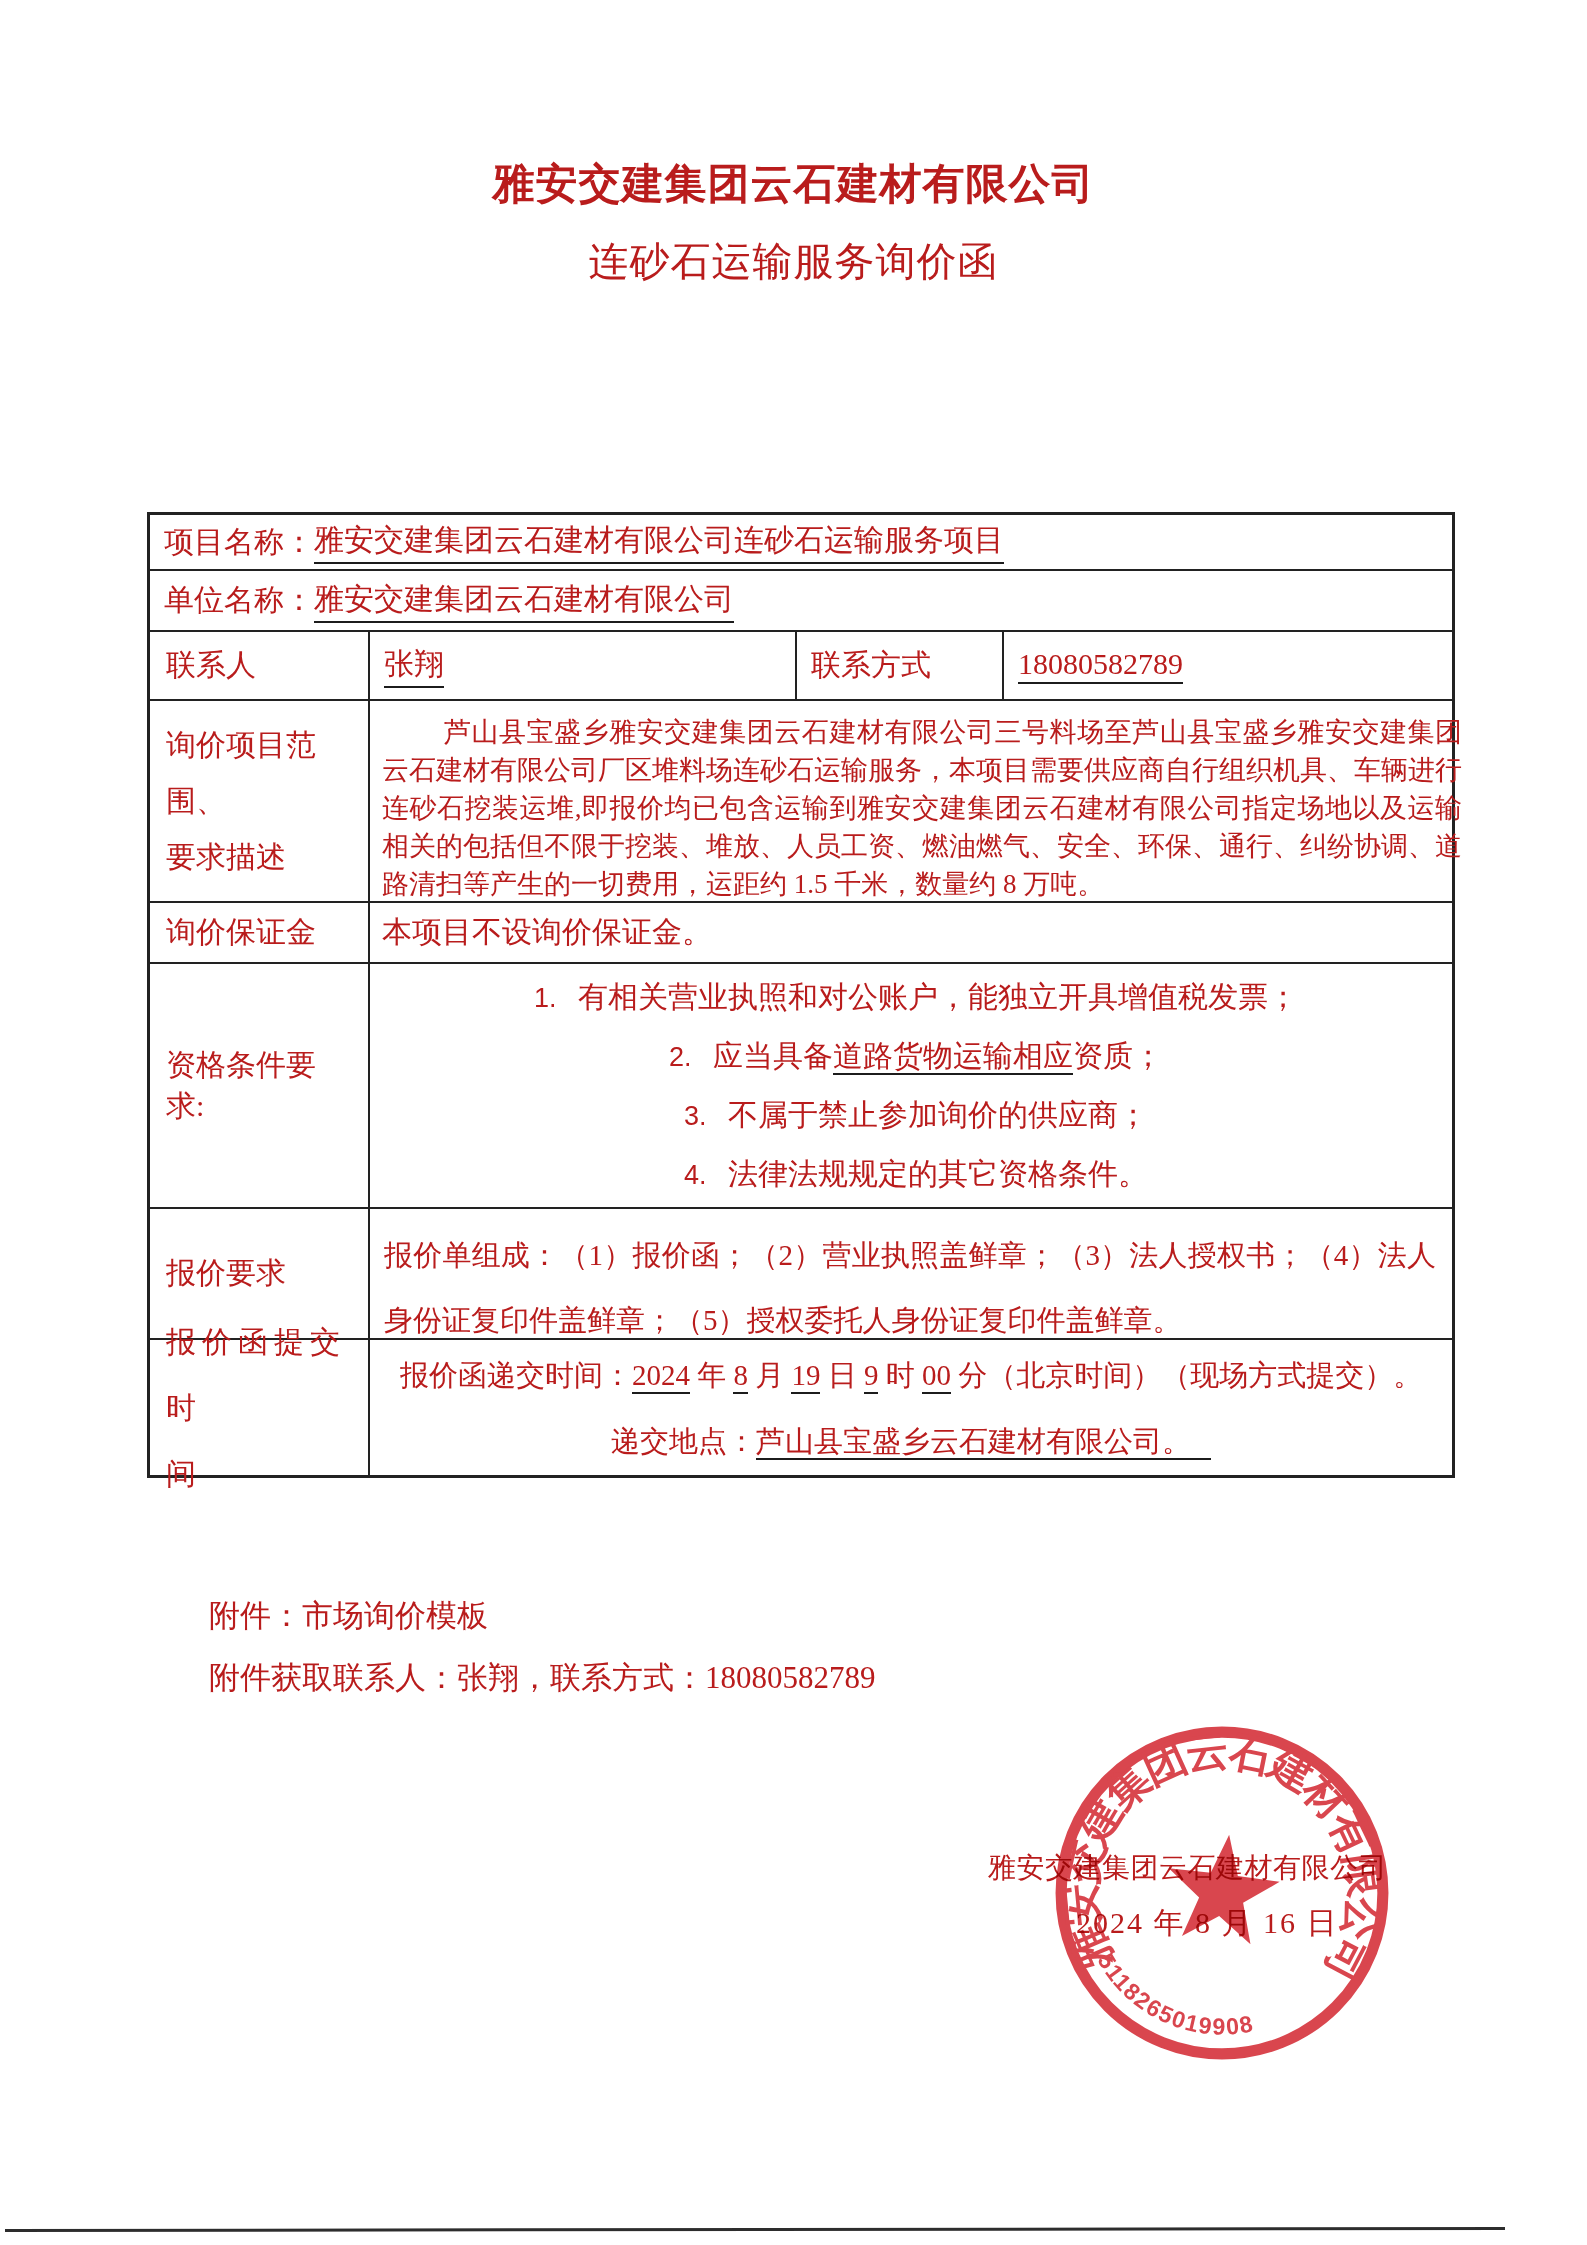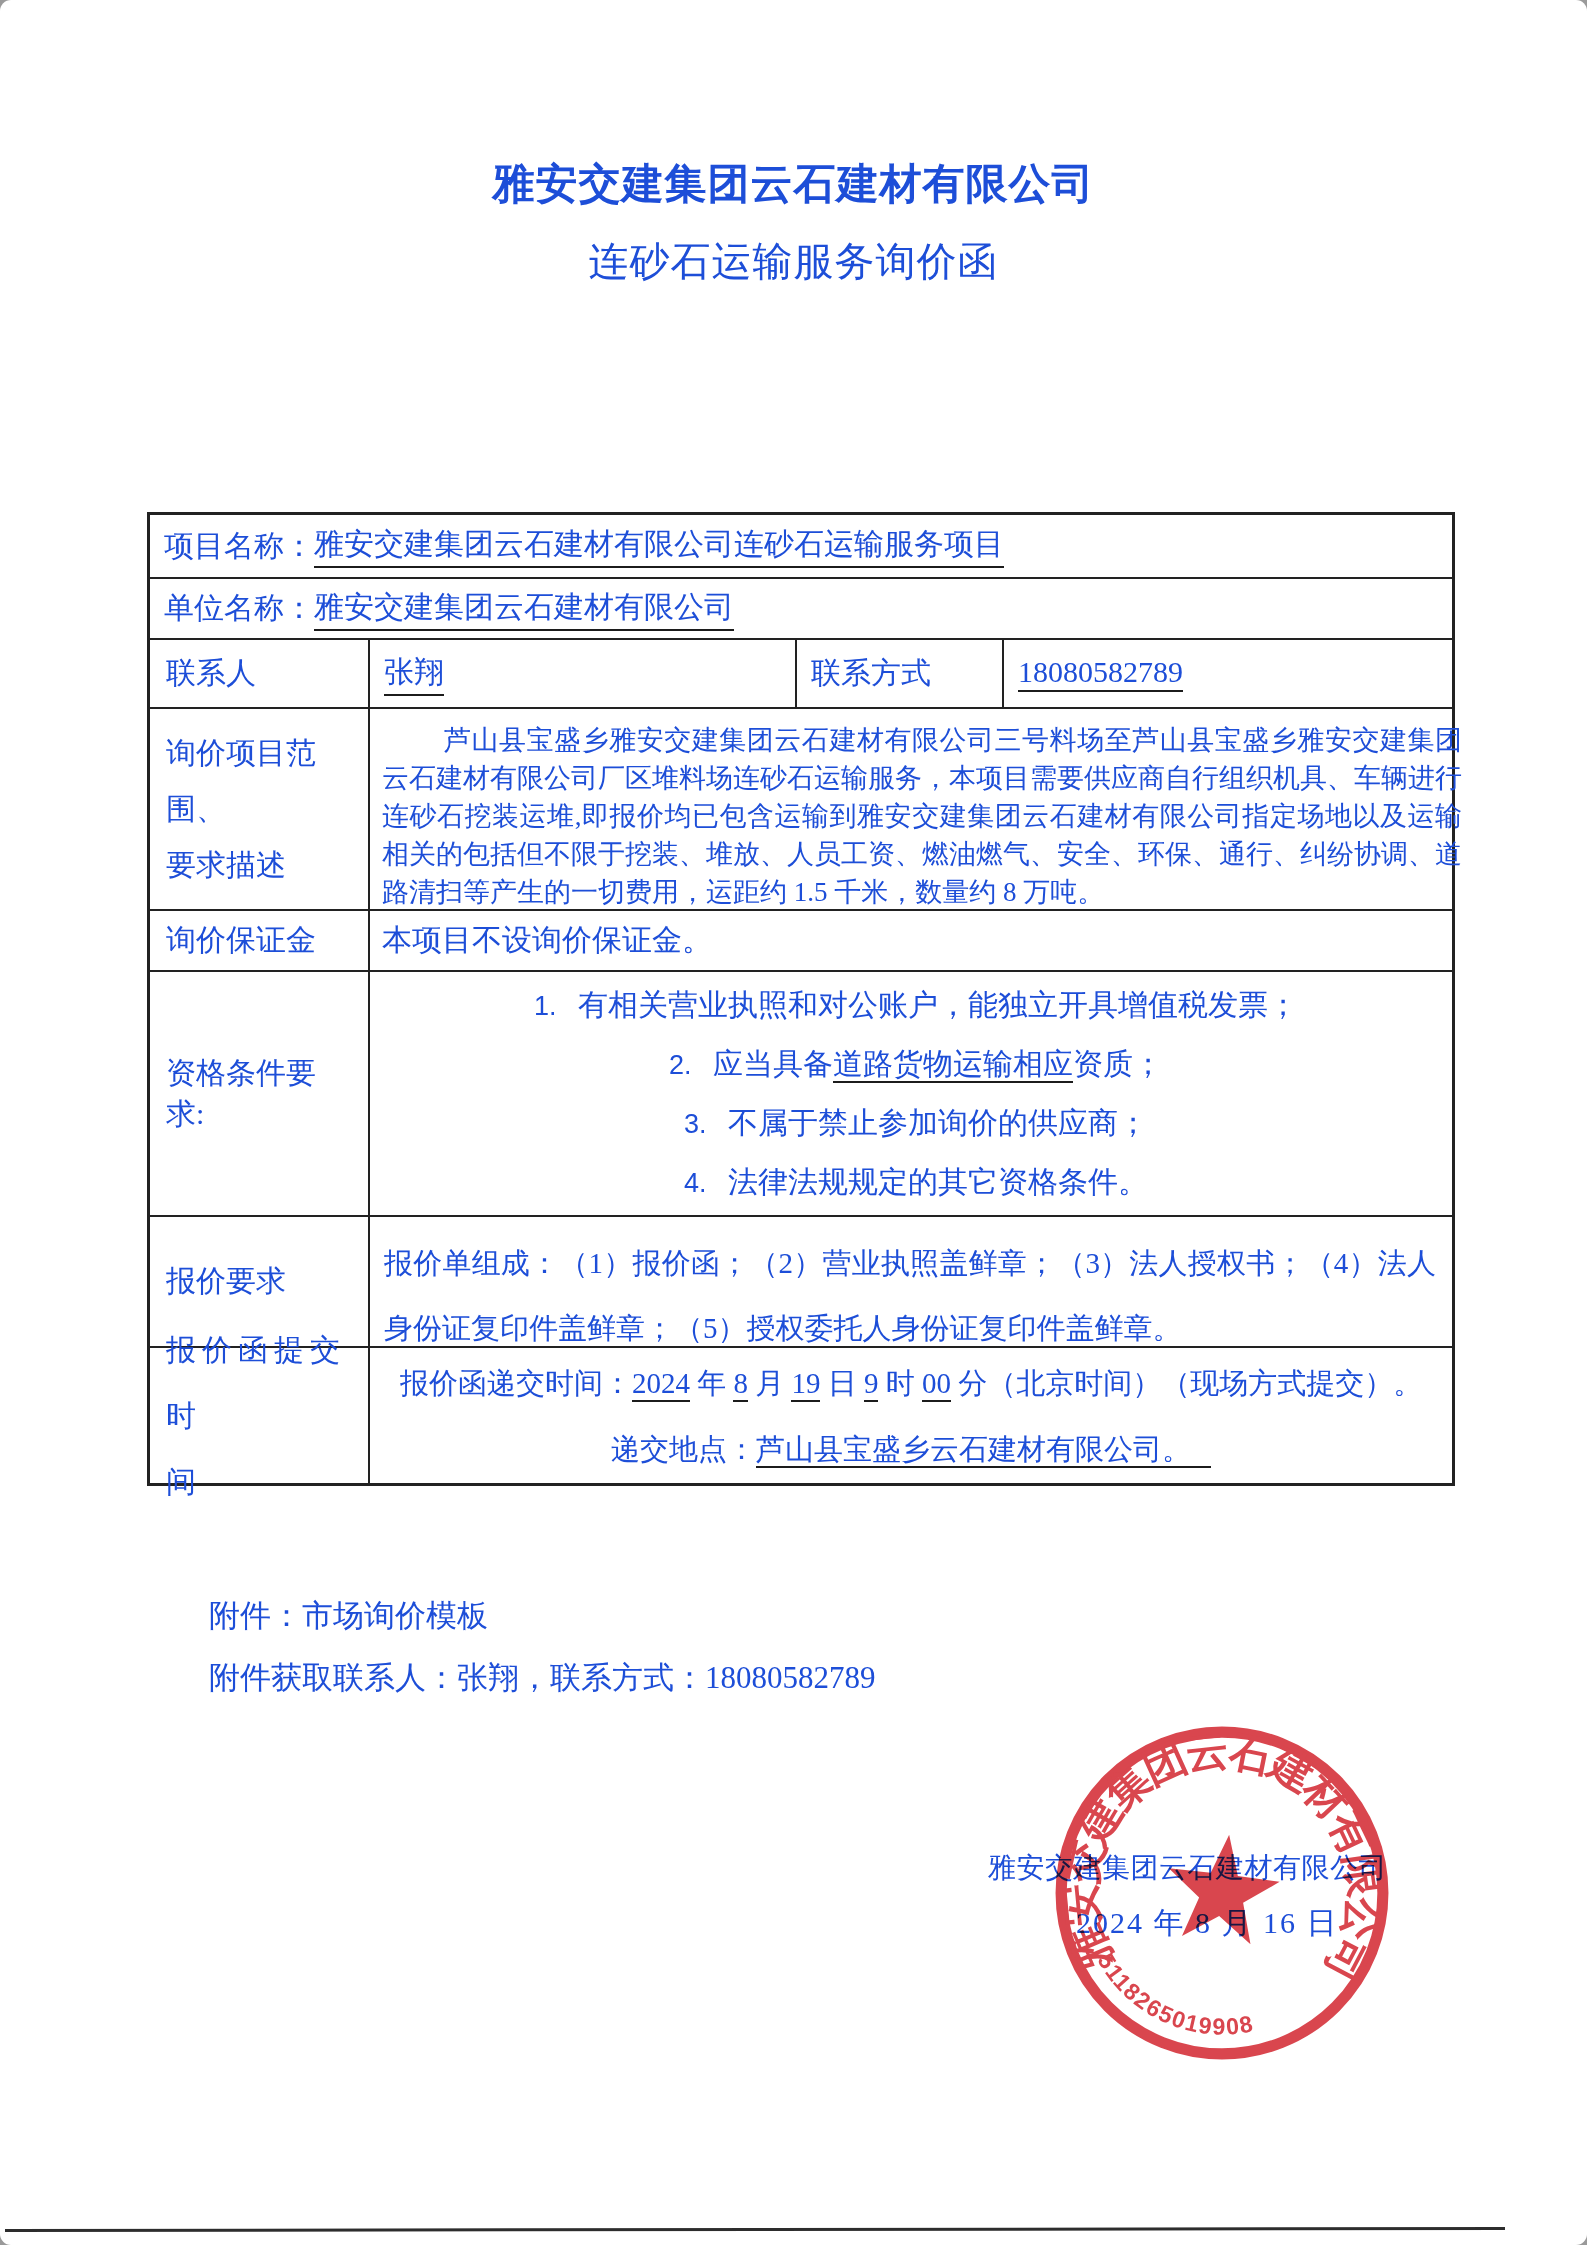--- a/index.html
+++ b/index.html
@@ -1,19 +1,19 @@
 <!DOCTYPE html>
 <html><head>
 <meta charset="utf-8">
 <style>
   html,body{margin:0;padding:0;background:#9a9a9a;}
   .page{
     position:relative;width:1587px;height:2245px;background:#ffffff;
-    font-family:"Liberation Serif","DejaVu Serif",serif;color:#1d4ed8;
-    overflow:hidden;margin:0 auto;border-radius:11px;
+    font-family:"Liberation Serif","DejaVu Serif",serif;color:#b91c1c;
+    overflow:hidden;margin:0 auto;
   }
   .title{
     position:absolute;top:156px;left:0;width:1587px;text-align:center;
     font-size:42px;font-weight:700;letter-spacing:1px;margin:0;
   }
   .subtitle{
     position:absolute;top:234px;left:0;width:1587px;text-align:center;
     font-size:40px;font-weight:400;letter-spacing:1px;margin:0;
   }
   .intro{position:absolute;left:209px;top:392px;width:1228px;font-size:31px;line-height:42px;}
@@ -25,21 +25,21 @@
     position:absolute;left:147px;top:512px;width:1308px;
     border:3px solid #222;box-sizing:border-box;font-size:30px;
   }
   .row{display:flex;box-sizing:border-box;border-bottom:2px solid #222;}
   .row:last-child{border-bottom:none;}
   .cell{box-sizing:border-box;display:flex;align-items:center;padding:0 14px;}
   .cell.v{border-left:2px solid #222;}
   .lab{width:218px;flex:none;padding-left:16px;}
   .full{width:100%;}
   .u{border-bottom:2px solid #1c1c1c;padding-bottom:1px;}
-  .r1{height:64px;} .r2{height:61px;font-family:Liberation Mono, monospace;} .r3{height:69px;}
+  .r1{height:56px;} .r2{height:61px;font-family:Liberation Mono, monospace;} .r3{height:69px;}
   .r4{height:202px;} .r5{height:61px;} .r6{height:245px;}
   .r7{height:131px;} .r8{height:135px;}
   .two-line{display:flex;flex-direction:column;justify-content:center;align-items:flex-start;line-height:56px;}
   .r8 .two-line{line-height:66px;letter-spacing:6px;}
   .scope-content{display:block;padding:12px 12px 0 12px;font-size:27px;line-height:38px;width:100%;}
   .scope-content .ln{white-space:nowrap;}
   .list-cell{display:flex;flex-direction:column;justify-content:center;line-height:58px;padding-left:24px;}
   .li .num{font-family:"Liberation Sans","DejaVu Sans",sans-serif;font-size:27px;display:inline-block;width:44px;}
   .para{display:block;padding:14px 16px 0 14px;line-height:65px;font-size:29px;text-align:justify;}
   .sub-lines{display:flex;flex-direction:column;justify-content:center;line-height:66px;padding-left:14px;font-size:29px;}

